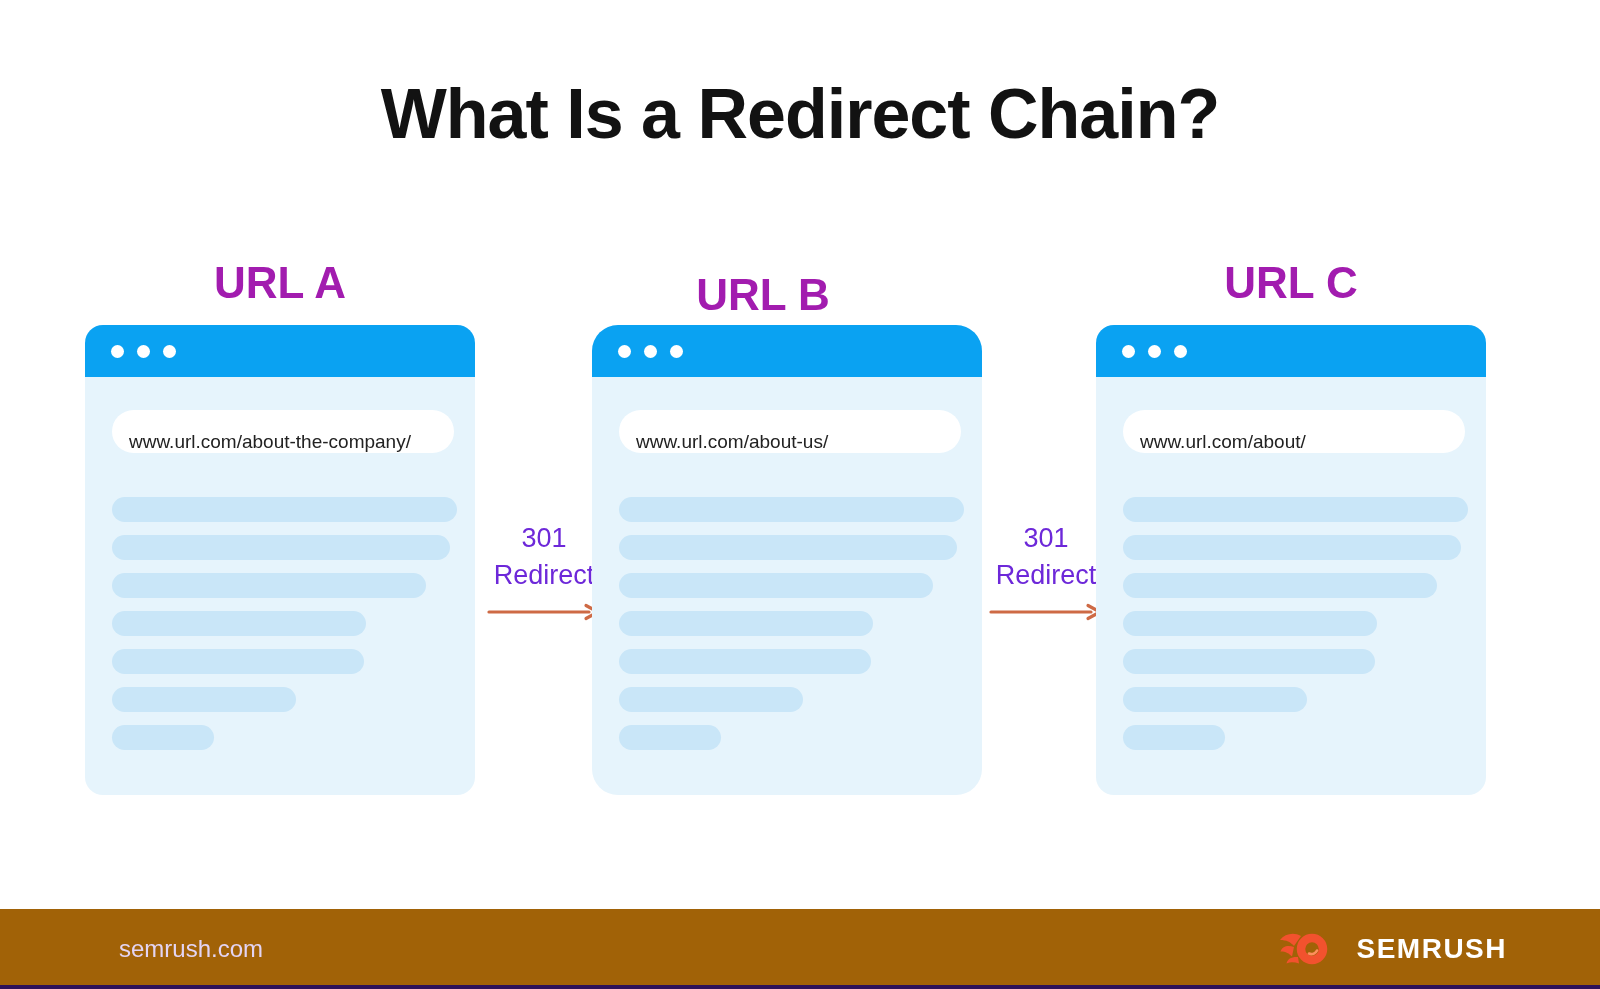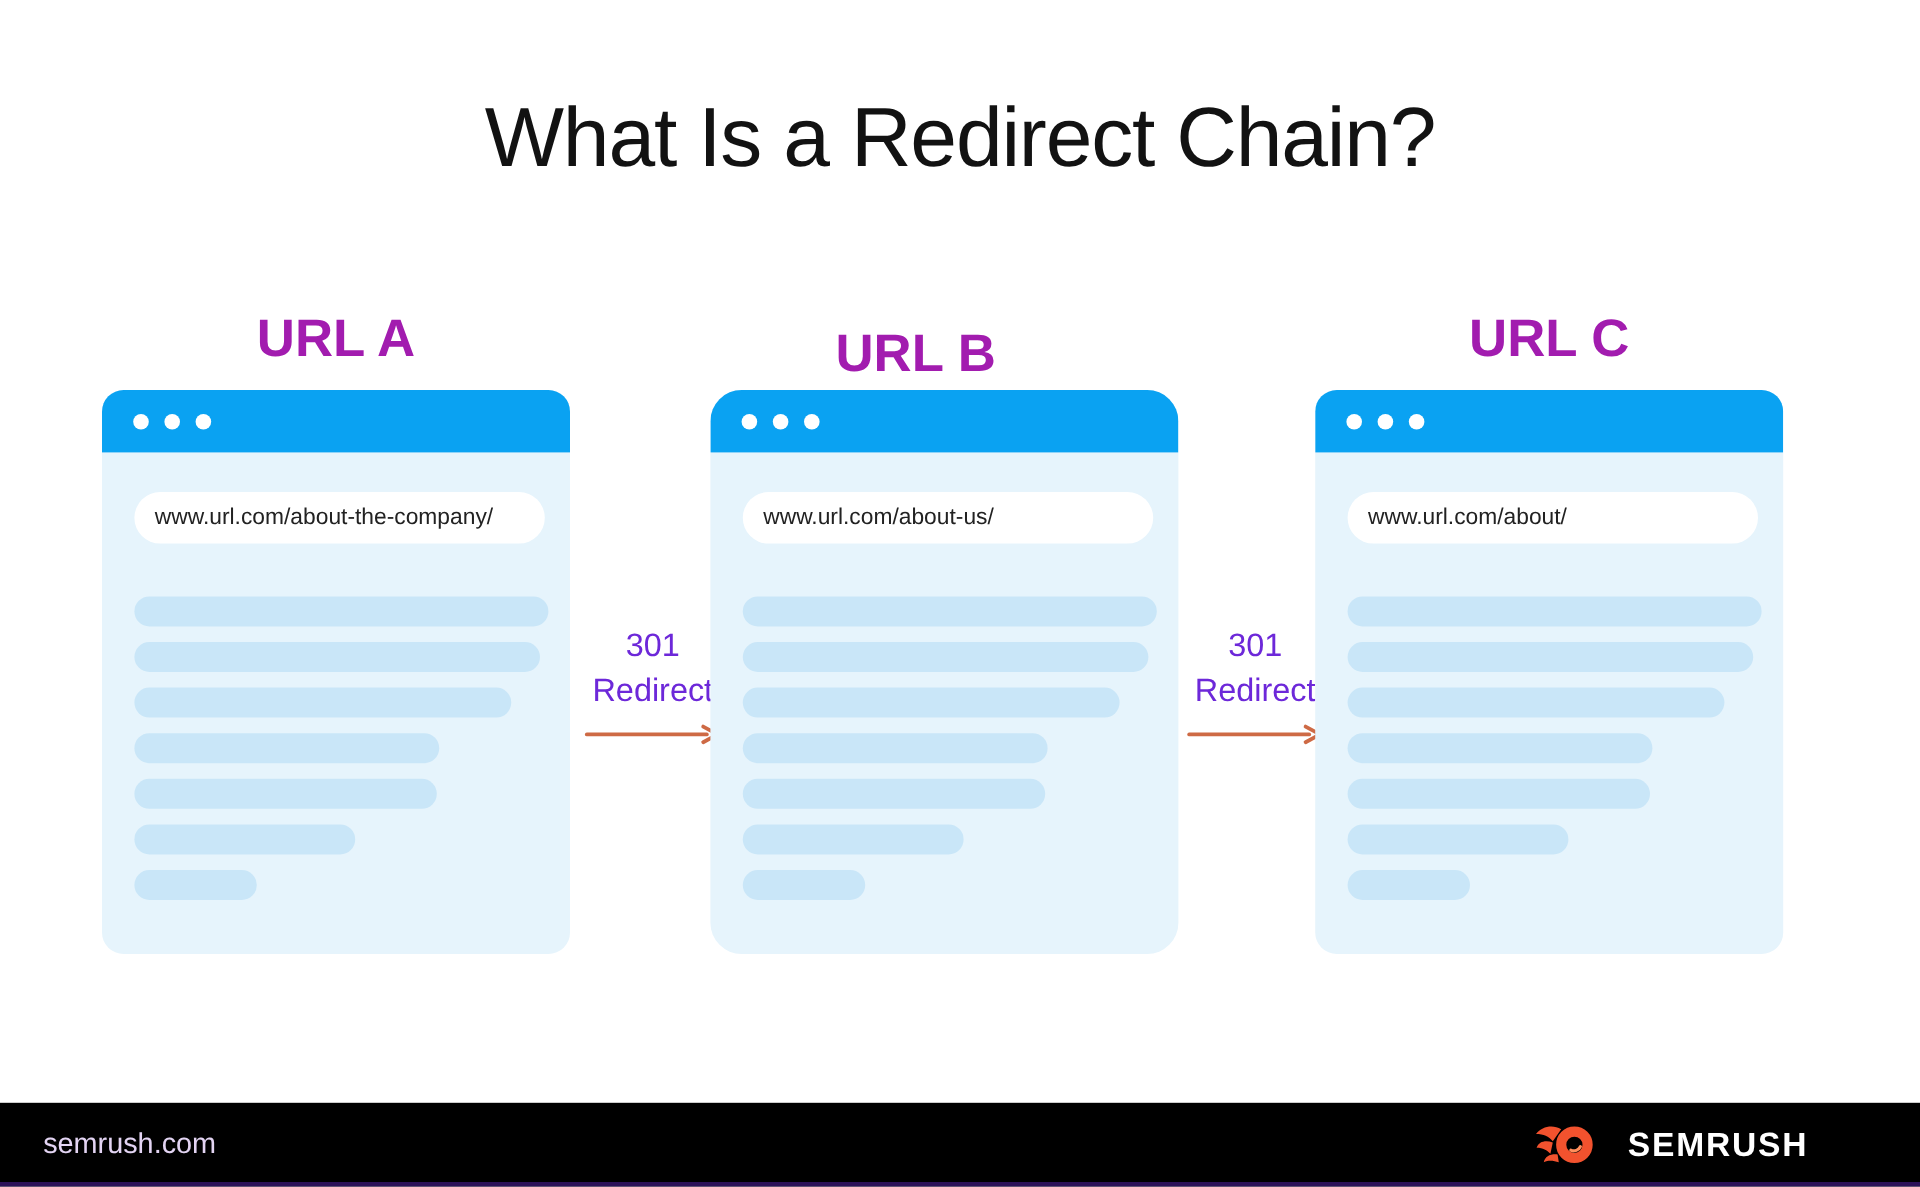--- a/index.html
+++ b/index.html
@@ -15,21 +15,21 @@
     overflow: hidden;
   }
 
   .page-title {
     position: absolute;
     top: 74px;
     left: 0;
     width: 100%;
     text-align: center;
     font-size: 70px;
-    font-weight: 400;
+    font-weight: 700;
     letter-spacing: -1px;
     color: #121212;
   }
 
   .url-label {
     position: absolute;
     top: 261px;
     width: 390px;
     text-align: center;
     font-size: 44px;
@@ -70,21 +70,21 @@
   }
 
   .browser-body {
     padding: 33px 21px 0 27px;
   }
   .address-bar {
     height: 43px;
     border-radius: 22px;
     background: #ffffff;
     display: flex;
-    align-items: center;
+    align-items: flex-end;
     padding-left: 17px;
   }
   .address-url {
     font-size: 19px;
     font-weight: 500;
     color: #222222;
     white-space: nowrap;
   }
 
   .skeleton { margin-top: 44px; }
@@ -114,26 +114,26 @@
   }
   .redirect-1 { left: 474px; }
   .redirect-2 { left: 976px; }
   .redirect-arrow { margin-top: 8px; }
 
   .footer {
     position: absolute;
     left: 0;
     bottom: 0;
     width: 100%;
-    height: 70px;
-    background: #000000;
+    height: 80px;
+    background: #a16207;
     display: flex;
     align-items: center;
     justify-content: space-between;
-    padding: 0 93px 0 36px;
+    padding: 0 93px 0 119px;
   }
   .footer::after {
     content: "";
     position: absolute;
     left: 0;
     bottom: 0;
     width: 100%;
     height: 4px;
     background: #2C1158;
   }

